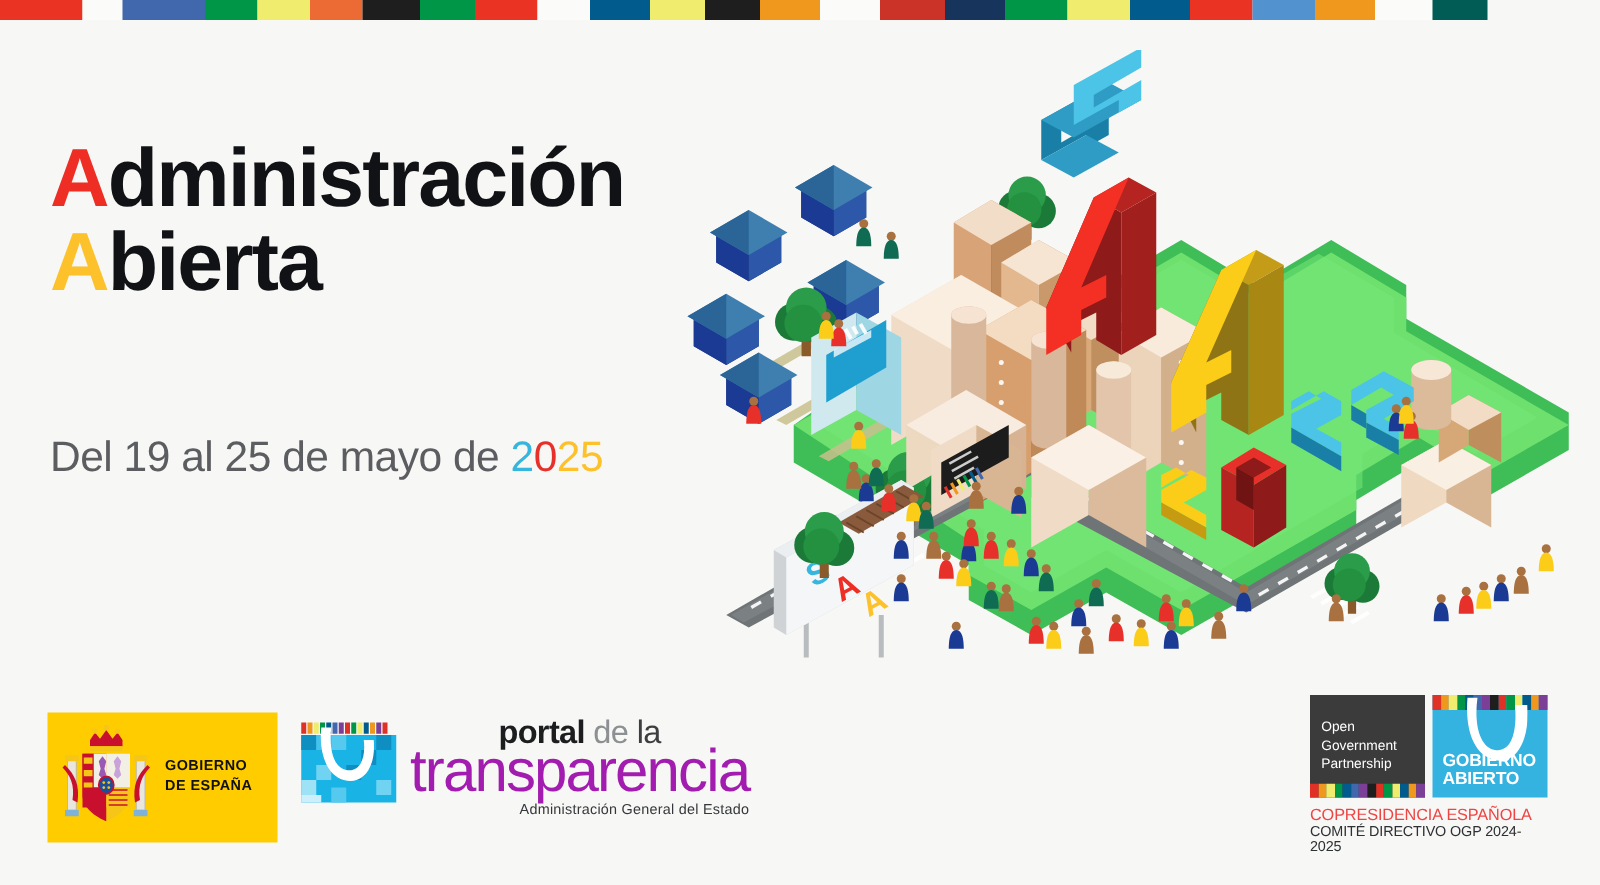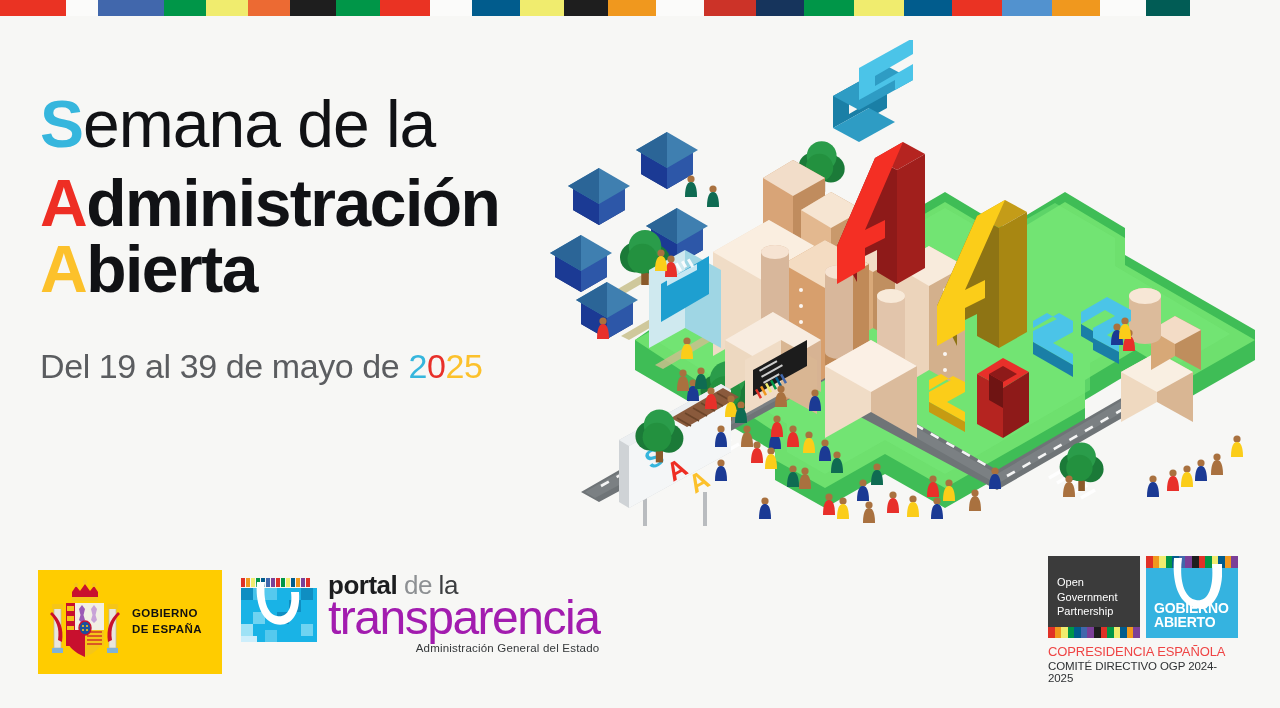--- a/index.html
+++ b/index.html
@@ -49,21 +49,21 @@
   #shield { width:78px; height:92px; flex:0 0 78px; }
   #gob-text {
     font-size:11.5px; font-weight:600; color:#111; line-height:1.35; letter-spacing:0.4px;
   }
 
   #logo-transp { position:absolute; left:237px; top:568px; width:390px; height:112px; }
   #transp-url { font-size:19px; color:#4c4f52; letter-spacing:-0.2px; }
   #transp-row { display:flex; align-items:flex-start; margin-top:4px; }
   #transp-mark { width:84px; height:72px; flex:0 0 84px; margin-top:2px; }
   #transp-words { margin-left:7px; }
-  .t-portal { font-size:26px; font-weight:700; color:#1c1d1f; line-height:1; letter-spacing:-0.5px; }
+  .t-portal { font-size:26px; font-weight:700; color:#1c1d1f; line-height:1; letter-spacing:-0.5px;text-align:center; }
   .t-portal .grey { color:#8d9093; font-weight:400; }
   .t-portal .grey2 { color:#3c3e40; font-weight:400; }
   .t-main { font-size:48px; font-weight:400; color:#a21caf; line-height:0.95; letter-spacing:-1.5px; margin-top:-3px;}
   .t-sub { font-size:11.5px; color:#35383a; letter-spacing:0.2px; text-align:right; margin-top:1px; }
 
   #logo-ogp { position:absolute; left:1048px; top:556px; width:190px; height:124px; }
   #ogp-marks { display:flex; height:82px; }
   #ogp-black { width:92px; background:#3b3b3b; position:relative; display:flex; align-items:center; }
   #ogp-black .ogp-txt {
     color:#fff; font-size:11px; line-height:1.32; padding-left:9px; font-weight:400;
@@ -107,26 +107,25 @@
     <span style="background: rgb(240, 236, 110); width: 50px;"></span>
     <span style="background: rgb(1, 92, 141); width: 48px;"></span>
     <span style="background: rgb(234, 51, 35); width: 50px;"></span>
     <span style="background: rgb(82, 146, 207); width: 50px;"></span>
     <span style="background: rgb(240, 152, 30); width: 48px;"></span>
     <span style="background: rgb(251, 251, 250); width: 46px;"></span>
     <span style="background: rgb(1, 92, 85); width: 44px;"></span>
   </div>
 
 <div id="headline">
-  <span class="hl-line hl-1"><span class="cap-s">S</span><span>emana de la</span></span>
   <span class="hl-line hl-2"><span class="cap-a1">A</span><span>dministración</span></span>
   <span class="hl-line hl-3"><span class="cap-a2">A</span><span>bierta</span></span>
 </div>
 
-<div id="subtitle"><span>Del 19 al 39 de mayo de </span><span class="y2">2</span><span class="y0">0</span><span class="y25">25</span></div>
+<div id="subtitle"><span>Del 19 al 25 de mayo de </span><span class="y2">2</span><span class="y0">0</span><span class="y25">25</span></div>
 
 <div id="illustration">
 <svg viewBox="0 0 745 510" xmlns="http://www.w3.org/2000/svg">
   <defs>
     <g id="tree">
       <rect x="-3" y="6" width="6" height="16" fill="#8a5a2b"></rect>
       <circle cx="-8" cy="0" r="12" fill="#1b7a38"></circle>
       <circle cx="8" cy="2" r="12" fill="#1b7a38"></circle>
       <circle cx="0" cy="-9" r="13" fill="#2a9c4a"></circle>
       <circle cx="-2" cy="1" r="12" fill="#23913f"></circle>

